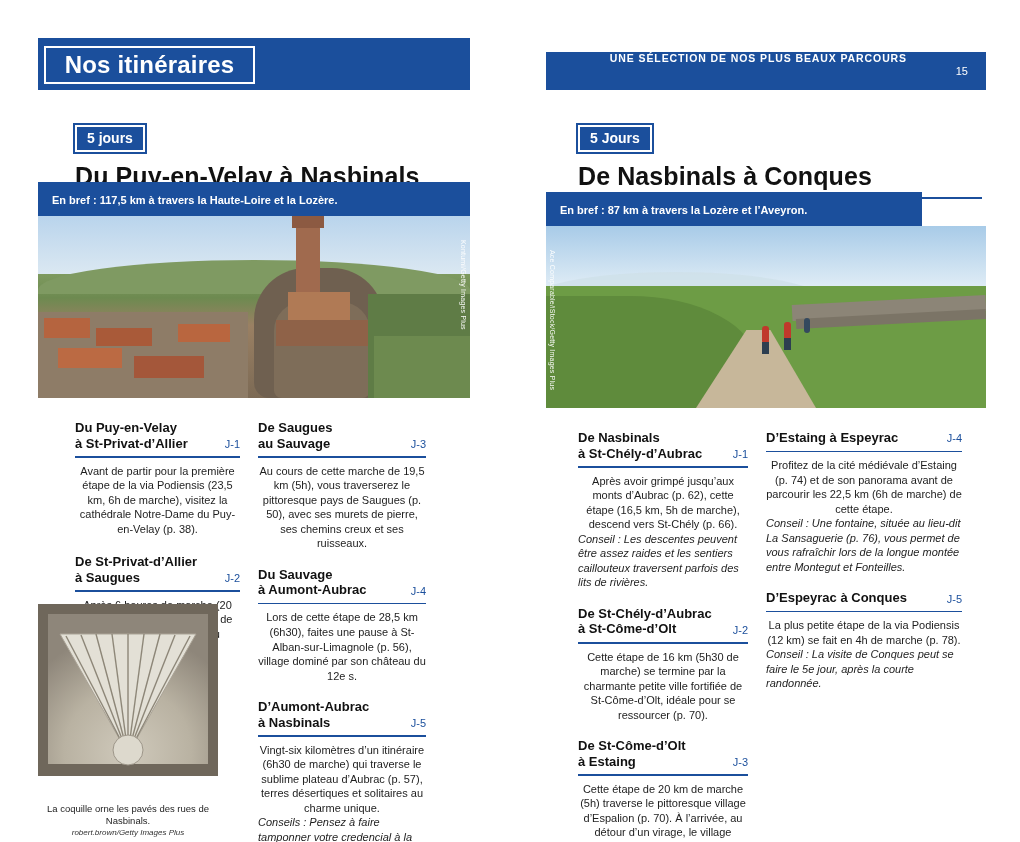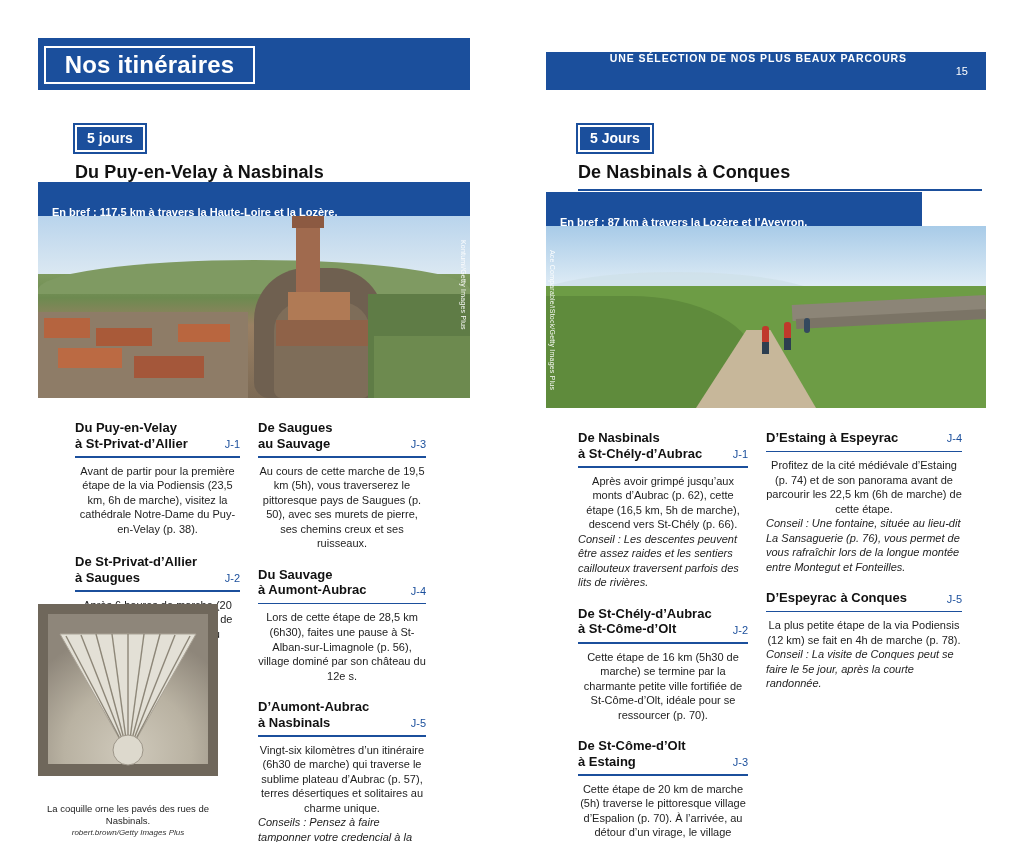--- a/index.html
+++ b/index.html
@@ -47,30 +47,30 @@
   
   .badge {
     display:inline-flex; align-items:center; justify-content:center;
     background:#1b4f9c; color:#ffffff;
     font-size:14px; font-weight:bold;
     padding:3px 10px 4px 10px;
     border:2px solid #ffffff;
     outline:2px solid #1b4f9c;
   }
   .route-title {
-    font-size:18px; font-weight:bold; color:#111; letter-spacing:.1px;
+    font-size:25px; font-weight:bold; color:#111; letter-spacing:.1px;
   }
   .title-rule {
     height:2px; background:#1b4f9c; width:100%;
   }
 
   .enbref {
     background:#1b4f9c; color:#ffffff;
     font-size:11px; font-weight:bold;
-    padding:24px 14px;
+    padding:12px 14px;
   }
 
   
   .photo { position:relative; overflow:hidden; }
   .credit {
     position:absolute;
     color:#ffffff; font-size:7px;
     writing-mode:vertical-rl;
     letter-spacing:.2px;
     opacity:.95;

